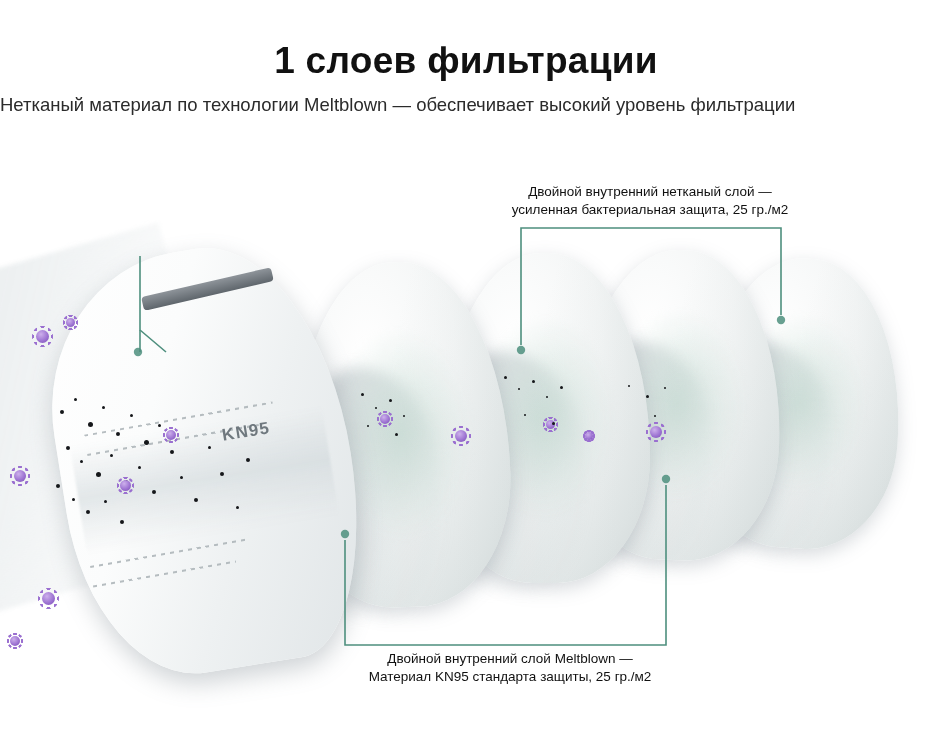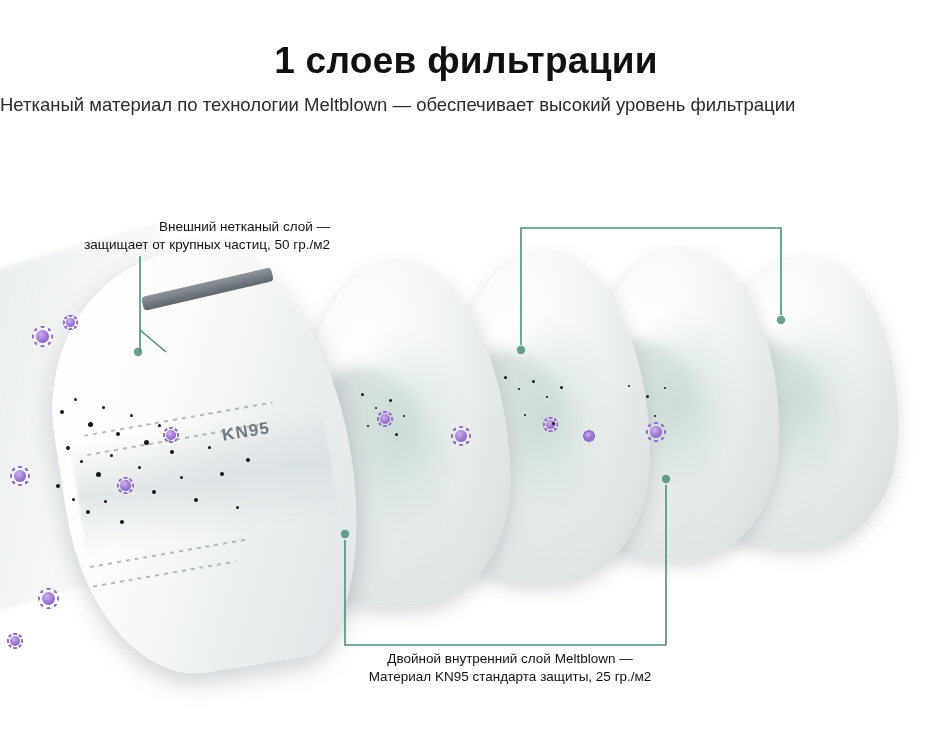--- a/index.html
+++ b/index.html
@@ -328,20 +328,20 @@
     <polyline points="345,645 345,540 345,645 666,645 666,485" fill="none" stroke="#4e8f7e" stroke-width="1.6"></polyline>
     <circle cx="345" cy="534" r="4.2" fill="#4e8f7e" opacity="0.85"></circle>
     <circle cx="666" cy="479" r="4.2" fill="#4e8f7e" opacity="0.85"></circle>
   </svg>
 
   <div class="title">1 слоев фильтрации</div>
   <div class="subtitle">Нетканый материал по технологии
 Meltblown — обеспечивает высокий
 уровень фильтрации</div>
 
-  <div class="callout right" style="left:0px; top:218px; width:330px;">Внешний нетканый слой —
-защищает от крупных частиц, 50 гр./м2</div>
-
+
+  <div class="callout center" style="left:460px; top:183px; width:380px;">Двойной внутренний нетканый слой —
+усиленная бактериальная защита, 25 гр./м2</div>
 
   <div class="callout center" style="left:320px; top:650px; width:380px;">Двойной внутренний слой Meltblown —
 Материал KN95 стандарта защиты, 25 гр./м2</div>
 
 </div>
 
 </body></html>

